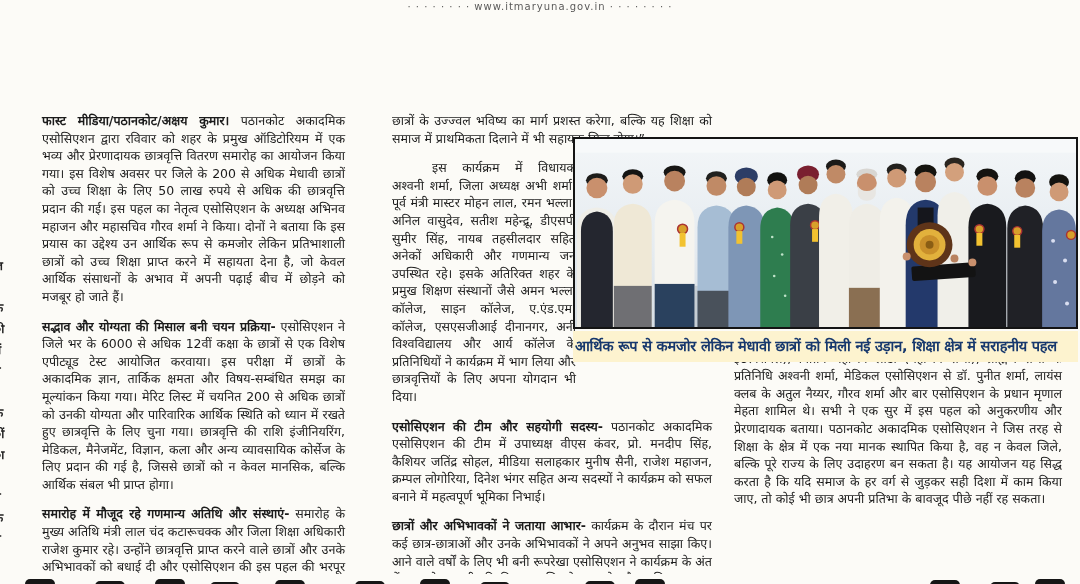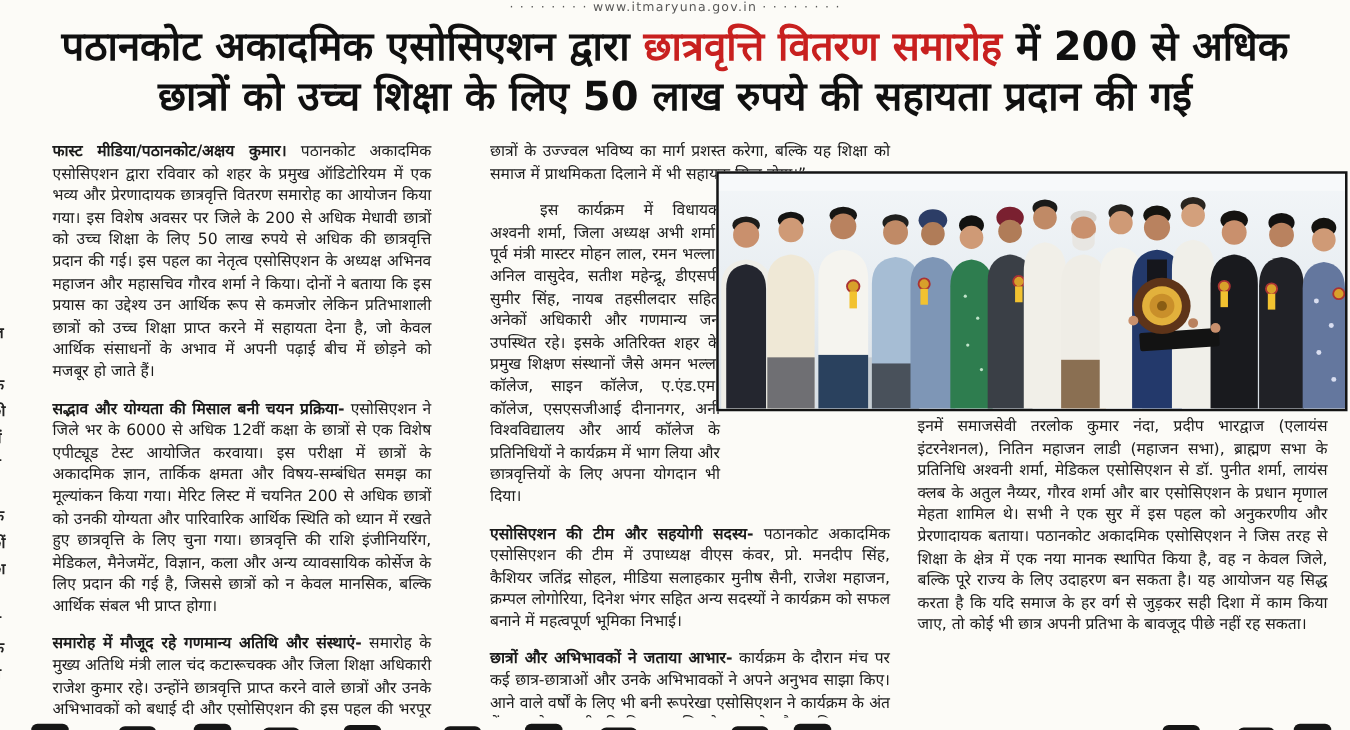--- a/index.html
+++ b/index.html
@@ -66,23 +66,20 @@
                905px 1px 0 #161616,965px 3px 0 #161616,1010px 0 0 #161616;
   }
 </style>
 </head>
 <body>
 
 <div class="page">
 
   <div class="top-strip">· · · · · · · ·   www.itmaryuna.gov.in   · · · · · · · ·</div>
 
-  <div class="headline">
-    <span>पठानकोट अकादमिक एसोसिएशन द्वारा </span><span class="hl">छात्रवृत्ति वितरण समारोह</span><span> में 200 से अधिक छात्रों को उच्च शिक्षा के लिए 50 लाख रुपये की सहायता प्रदान की गई</span>
-  </div>
 
   <div class="col col-1">
     <p><b>फास्ट मीडिया/पठानकोट/अक्षय कुमार।</b> <span>पठानकोट अकादमिक एसोसिएशन द्वारा रविवार को शहर के प्रमुख ऑडिटोरियम में एक भव्य और प्रेरणादायक छात्रवृत्ति वितरण समारोह का आयोजन किया गया। इस विशेष अवसर पर जिले के 200 से अधिक मेधावी छात्रों को उच्च शिक्षा के लिए 50 लाख रुपये से अधिक की छात्रवृत्ति प्रदान की गई। इस पहल का नेतृत्व एसोसिएशन के अध्यक्ष अभिनव महाजन और महासचिव गौरव शर्मा ने किया। दोनों ने बताया कि इस प्रयास का उद्देश्य उन आर्थिक रूप से कमजोर लेकिन प्रतिभाशाली छात्रों को उच्च शिक्षा प्राप्त करने में सहायता देना है, जो केवल आर्थिक संसाधनों के अभाव में अपनी पढ़ाई बीच में छोड़ने को मजबूर हो जाते हैं।</span></p>
     <p><b>सद्भाव और योग्यता की मिसाल बनी चयन प्रक्रिया-</b> <span>एसोसिएशन ने जिले भर के 6000 से अधिक 12वीं कक्षा के छात्रों से एक विशेष एपीट्यूड टेस्ट आयोजित करवाया। इस परीक्षा में छात्रों के अकादमिक ज्ञान, तार्किक क्षमता और विषय-सम्बंधित समझ का मूल्यांकन किया गया। मेरिट लिस्ट में चयनित 200 से अधिक छात्रों को उनकी योग्यता और पारिवारिक आर्थिक स्थिति को ध्यान में रखते हुए छात्रवृत्ति के लिए चुना गया। छात्रवृत्ति की राशि इंजीनियरिंग, मेडिकल, मैनेजमेंट, विज्ञान, कला और अन्य व्यावसायिक कोर्सेज के लिए प्रदान की गई है, जिससे छात्रों को न केवल मानसिक, बल्कि आर्थिक संबल भी प्राप्त होगा।</span></p>
     <p><b>समारोह में मौजूद रहे गणमान्य अतिथि और संस्थाएं-</b> <span>समारोह के मुख्य अतिथि मंत्री लाल चंद कटारूचक्क और जिला शिक्षा अधिकारी राजेश कुमार रहे। उन्होंने छात्रवृत्ति प्राप्त करने वाले छात्रों और उनके अभिभावकों को बधाई दी और एसोसिएशन की इस पहल की भरपूर सराहना की। मंत्री ने कहा, “यह प्रयास न केवल</span></p>
   </div>
 
   <div class="col col-2">
     <p>छात्रों के उज्ज्वल भविष्य का मार्ग प्रशस्त करेगा, बल्कि यह शिक्षा को समाज में प्राथमिकता दिलाने में भी सहायक सिद्ध होगा।”</p>
     <div class="photo-spacer"></div>
@@ -230,20 +227,21 @@
           <circle cx="356" cy="108" r="23" fill="#5e3419"></circle>
           <circle cx="356" cy="108" r="16" fill="#e2b13c"></circle>
           <circle cx="356" cy="108" r="10" fill="#c98f2a"></circle>
           <circle cx="356" cy="108" r="4" fill="#8a5d14"></circle>
           <circle cx="333" cy="120" r="4" fill="#c9906d"></circle>
           <circle cx="381" cy="122" r="4" fill="#b9825f"></circle>
           <circle cx="399" cy="126" r="4" fill="#c9906d"></circle>
         </g>
       </svg>
     </div>
+    <div class="photo-caption">आर्थिक रूप से कमजोर लेकिन मेधावी छात्रों को मिली नई उड़ान, शिक्षा क्षेत्र में सराहनीय पहल</div>
   </div>
 
   <div class="left-fragments">
     <div class="inner">ज
 ।
 क
 ी
 में
 न
 र

